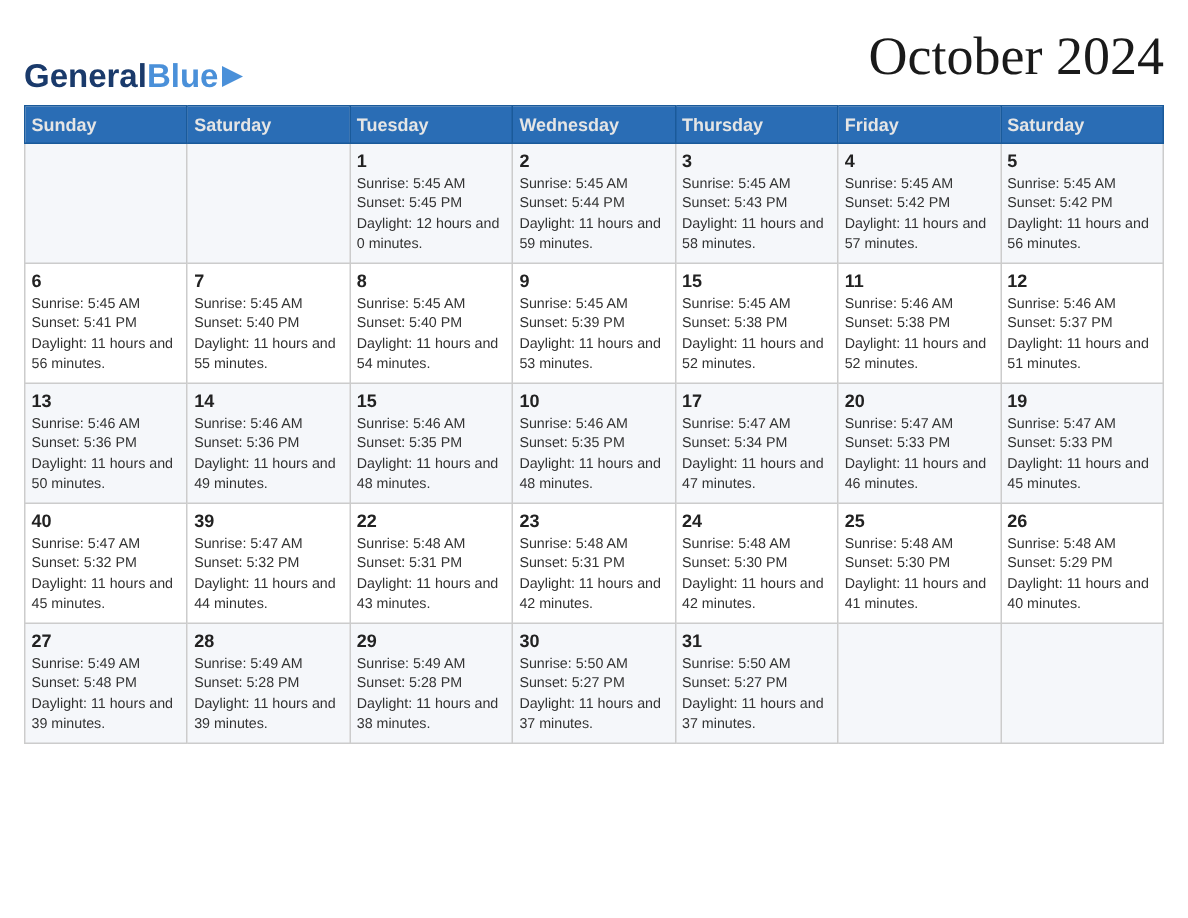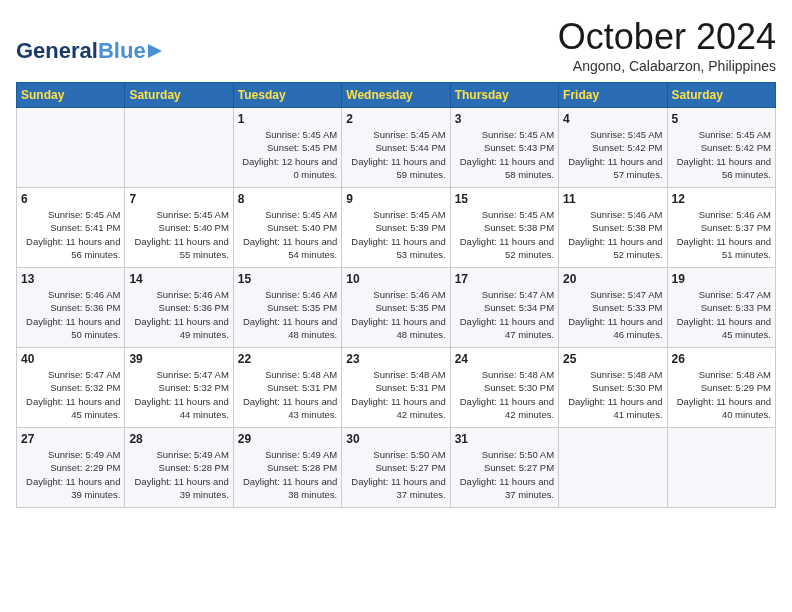--- a/index.html
+++ b/index.html
@@ -25,39 +25,40 @@
     .logo-text {
       font-size: 22px;
       font-weight: bold;
       color: #1a3a6b;
       line-height: 1;
     }
     .logo-text span {
       color: #4a90d9;
     }
     .title-block {
-      text-align: right;
+      text-align: center;
+      font-family: Liberation Serif, serif;
     }
     .month-title {
       font-size: 36px;
       color: #1a1a1a;
       font-weight: normal;
     }
     .subtitle {
       font-size: 14px;
       color: #333;
     }
     table {
       width: 100%;
       border-collapse: collapse;
       table-layout: fixed;
     }
     thead tr th {
       background: #2a6db5;
-      color: #fde047;
+      color: #e5e5e5;
       font-size: 12px;
       font-weight: bold;
       padding: 5px 4px;
       text-align: left;
       border: 1px solid #1a5a9a;
     }
     tbody tr td {
       border: 1px solid #ccc;
       vertical-align: top;
       padding: 4px;
@@ -74,38 +75,36 @@
     .day-num {
       font-size: 12px;
       font-weight: bold;
       display: block;
       margin-bottom: 2px;
     }
     .day-info {
       font-size: 9.5px;
       line-height: 1.4;
       color: #333;
-      text-align: right;
     }
   </style>
 </head>
 <body>
 
 <div class="header">
   <div class="logo">
     <div style="display:flex;align-items:center;">
       <span class="logo-text">General<span>Blue</span></span>
       <svg width="18" height="18" viewBox="0 0 18 18" style="margin-left:2px;">
         <polygon points="0,2 14,9 0,16" fill="#4a90d9"></polygon>
       </svg>
     </div>
   </div>
   <div class="title-block">
     <div class="month-title">October 2024</div>
-    <div class="subtitle">Angono, Calabarzon, Philippines</div>
   </div>
 </div>
 
 <table>
   <thead>
     <tr id="weekday-header">
     <th>Sunday</th>
         <th>Saturday</th>
         <th>Tuesday</th>
         <th>Wednesday</th>
@@ -304,21 +303,21 @@
           <div class="day-info">Sunrise: 5:48 AM
 Sunset: 5:29 PM
 Daylight: 11 hours
 and 40 minutes.</div>
         </td>
       </tr>
       <tr>
         <td>
           <span class="day-num">27</span>
           <div class="day-info">Sunrise: 5:49 AM
-Sunset: 2:29 PM
+Sunset: 5:48 PM
 Daylight: 11 hours
 and 39 minutes.</div>
         </td>
         <td>
           <span class="day-num">28</span>
           <div class="day-info">Sunrise: 5:49 AM
 Sunset: 5:28 PM
 Daylight: 11 hours
 and 39 minutes.</div>
         </td>

